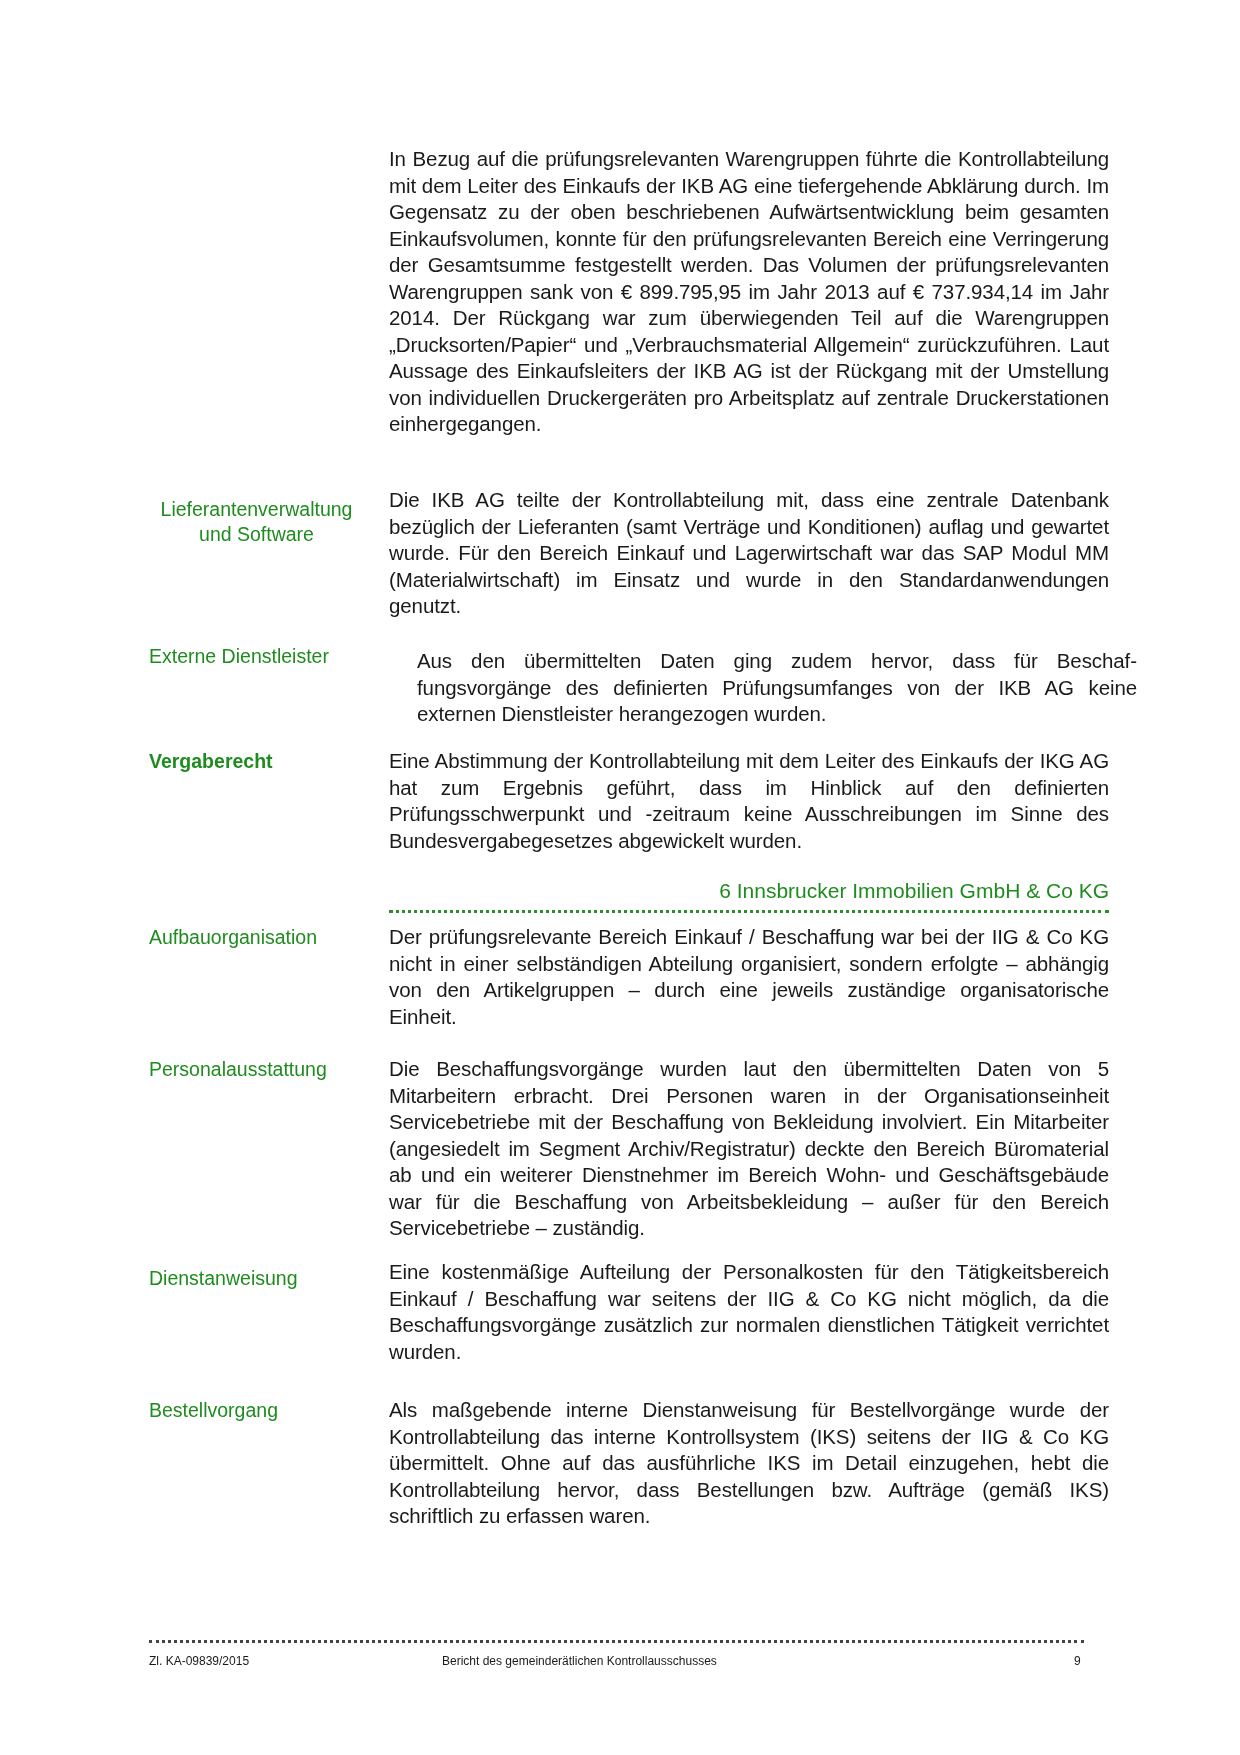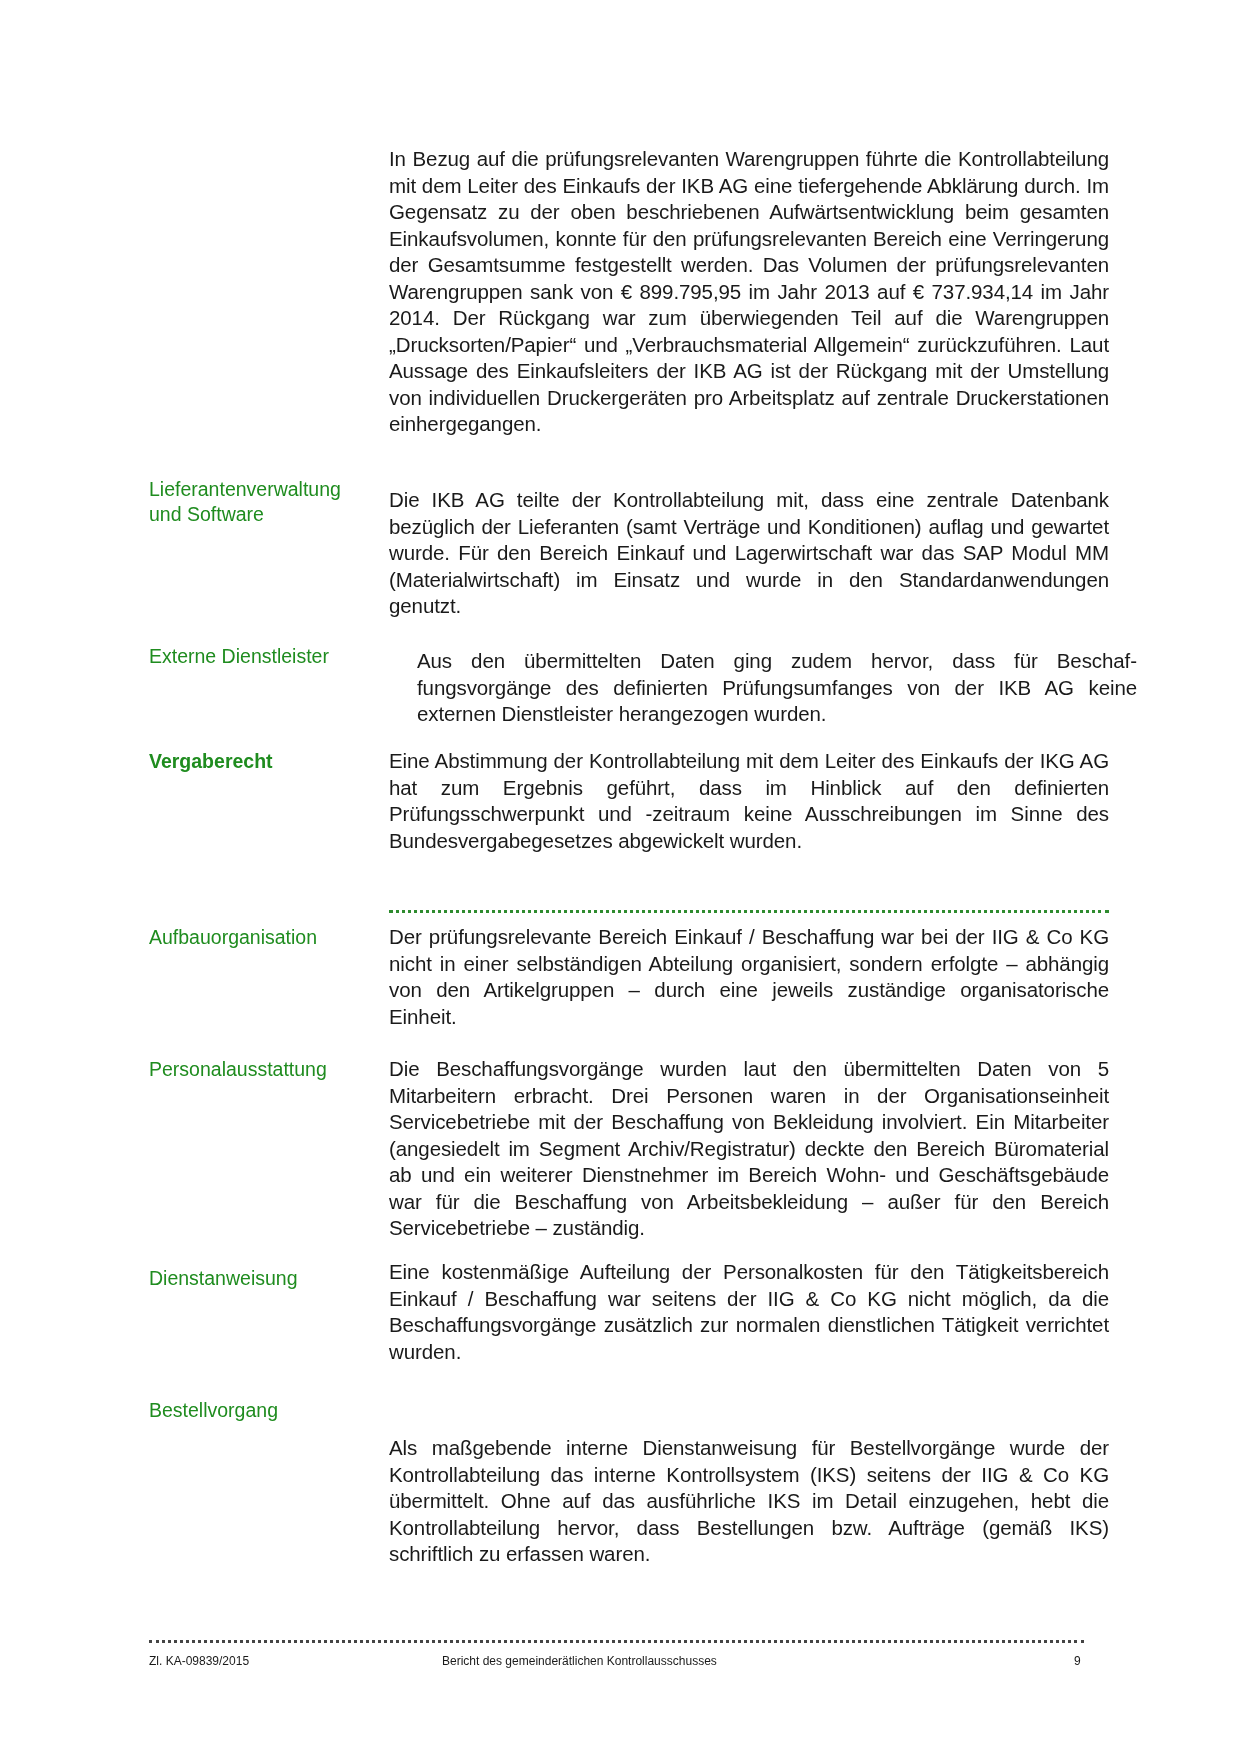--- a/index.html
+++ b/index.html
@@ -23,53 +23,54 @@
     .f-right { left: 1074px; }
   </style>
 </head>
 <body>
 
 <div class="page">
 
   <div class="body-text" style="top:146px;">In Bezug auf die prüfungsrelevanten Warengruppen führte die Kon­trollabteilung mit dem Leiter des Einkaufs der IKB AG eine tieferge­hende Abklärung durch. Im Gegensatz zu der oben beschriebenen Aufwärtsentwicklung beim gesamten Einkaufsvolumen, konnte für den prüfungsrelevanten Bereich eine Verringerung der Gesamtsumme festgestellt werden. Das Volumen der prüfungsrelevanten Warengrup­pen sank von € 899.795,95 im Jahr 2013 auf € 737.934,14 im Jahr 2014. Der Rückgang war zum überwiegenden Teil auf die Warengrup­pen „Drucksorten/Papier“ und „Verbrauchsmaterial Allgemein“ zurück­zuführen. Laut Aussage des Einkaufsleiters der IKB AG ist der Rück­gang mit der Umstellung von individuellen Druckergeräten pro Arbeits­platz auf zentrale Druckerstationen einhergegangen.</div>
 
   <div>
-    <div class="label" style="top:477px; width:215px;">Lieferantenverwaltung und Software</div>
+    <div class="label" style="top:497px; width:215px;text-align:center;">Lieferantenverwaltung und Software</div>
     <div class="body-text" style="top:487px;">Die IKB AG teilte der Kontrollabteilung mit, dass eine zentrale Daten­bank bezüglich der Lieferanten (samt Verträge und Konditionen) auflag und gewartet wurde. Für den Bereich Einkauf und Lagerwirtschaft war das SAP Modul MM (Materialwirtschaft) im Einsatz und wurde in den Standardanwendungen genutzt.</div>
   </div>
 
   <div>
     <div class="label" style="top:644px;">Externe Dienstleister</div>
     <div class="body-text" style="top:648px;margin-left:28px;">Aus den übermittelten Daten ging zudem hervor, dass für Beschaf­fungsvorgänge des definierten Prüfungsumfanges von der IKB AG keine externen Dienstleister herangezogen wurden.</div>
   </div>
 
   <div>
     <div class="label" style="top:749px;font-weight:bold;">Vergaberecht</div>
     <div class="body-text" style="top:748px;">Eine Abstimmung der Kontrollabteilung mit dem Leiter des Einkaufs der IKG AG hat zum Ergebnis geführt, dass im Hinblick auf den defi­nierten Prüfungsschwerpunkt und -zeitraum keine Ausschreibungen im Sinne des Bundesvergabegesetzes abgewickelt wurden.</div>
   </div>
 
+  <div class="heading">6  Innsbrucker Immobilien GmbH &amp; Co KG</div>
   <div class="heading-rule"></div>
 
   <div>
     <div class="label" style="top:925px;">Aufbauorganisation</div>
     <div class="body-text" style="top:924px;">Der prüfungsrelevante Bereich Einkauf / Beschaffung war bei der IIG &amp; Co KG nicht in einer selbständigen Abteilung organisiert, sondern er­folgte – abhängig von den Artikelgruppen – durch eine jeweils zustän­dige organisatorische Einheit.</div>
   </div>
 
   <div>
     <div class="label" style="top:1057px;">Personalausstattung</div>
     <div class="body-text" style="top:1056px;">Die Beschaffungsvorgänge wurden laut den übermittelten Daten von 5 Mitarbeitern erbracht. Drei Personen waren in der Organisationseinheit Servicebetriebe mit der Beschaffung von Bekleidung involviert. Ein Mitarbeiter (angesiedelt im Segment Archiv/Registratur) deckte den Bereich Büromaterial ab und ein weiterer Dienstnehmer im Bereich Wohn- und Geschäftsgebäude war für die Beschaffung von Arbeitsbe­kleidung – außer für den Bereich Servicebetriebe – zuständig.</div>
   </div>
 
   <div>
     <div class="label" style="top:1266px;">Dienstanweisung</div>
     <div class="body-text" style="top:1259px;">Eine kostenmäßige Aufteilung der Personalkosten für den Tätigkeits­bereich Einkauf / Beschaffung war seitens der IIG &amp; Co KG nicht mög­lich, da die Beschaffungsvorgänge zusätzlich zur normalen dienstli­chen Tätigkeit verrichtet wurden.</div>
   </div>
 
   <div>
     <div class="label" style="top:1398px;">Bestellvorgang</div>
-    <div class="body-text" style="top:1435px;">Als maßgebende interne Dienstanweisung für Bestellvorgänge wurde der Kontrollabteilung das interne Kontrollsystem (IKS) seitens der IIG &amp; Co KG übermittelt. Ohne auf das ausführliche IKS im Detail einzuge­hen, hebt die Kontrollabteilung hervor, dass Bestellungen bzw. Aufträ­ge (gemäß IKS) schriftlich zu erfassen waren.</div>
+    <div class="body-text" style="top:1397px;">Als maßgebende interne Dienstanweisung für Bestellvorgänge wurde der Kontrollabteilung das interne Kontrollsystem (IKS) seitens der IIG &amp; Co KG übermittelt. Ohne auf das ausführliche IKS im Detail einzuge­hen, hebt die Kontrollabteilung hervor, dass Bestellungen bzw. Aufträ­ge (gemäß IKS) schriftlich zu erfassen waren.</div>
   </div>
 
   <div class="footer-rule"></div>
   <div class="footer f-left">Zl. KA-09839/2015</div>
   <div class="footer f-center">Bericht des gemeinderätlichen Kontrollausschusses</div>
   <div class="footer f-right">9</div>
 </div>
 
 </body></html>

